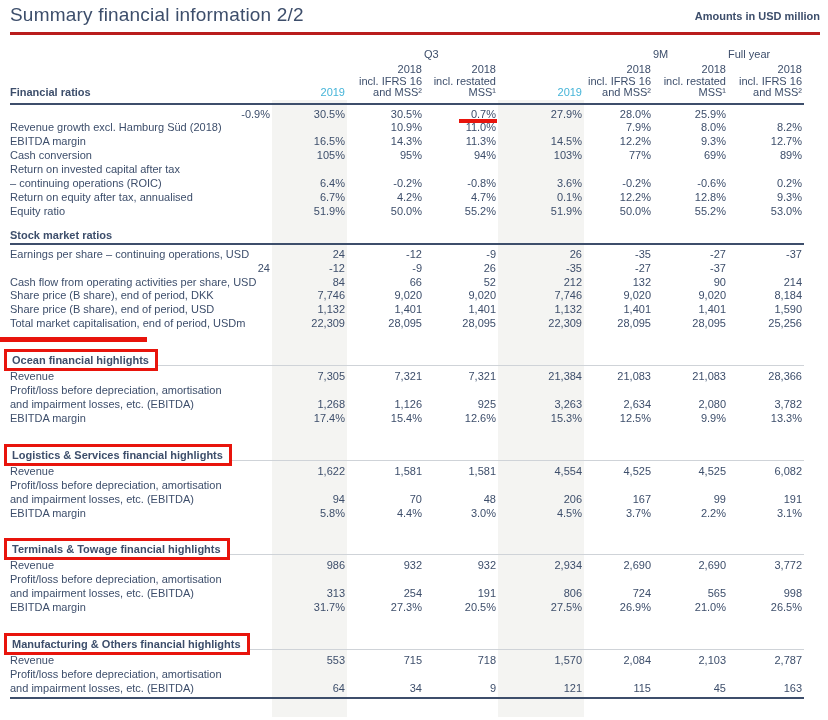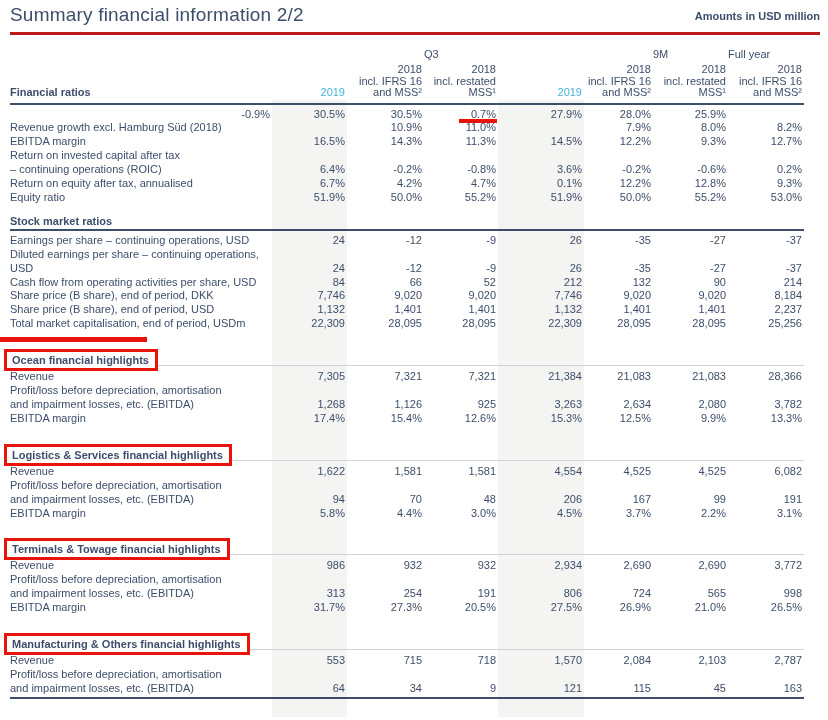--- a/index.html
+++ b/index.html
@@ -120,20 +120,30 @@
             <div class="cell label">EBITDA margin</div>
             <div class="cell num">16.5%</div>
             <div class="cell num">14.3%</div>
             <div class="cell num">11.3%</div>
             <div class="cell num">14.5%</div>
             <div class="cell num">12.2%</div>
             <div class="cell num">9.3%</div>
             <div class="cell num">12.7%</div>
           </div>
           <div class="row">
+            <div class="cell label">Cash conversion</div>
+            <div class="cell num">105%</div>
+            <div class="cell num">95%</div>
+            <div class="cell num">94%</div>
+            <div class="cell num">103%</div>
+            <div class="cell num">77%</div>
+            <div class="cell num">69%</div>
+            <div class="cell num">89%</div>
+          </div>
+          <div class="row">
             <div class="cell label">Return on invested capital after tax
 – continuing operations (ROIC)</div>
             <div class="cell num">6.4%</div>
             <div class="cell num">-0.2%</div>
             <div class="cell num">-0.8%</div>
             <div class="cell num">3.6%</div>
             <div class="cell num">-0.2%</div>
             <div class="cell num">-0.6%</div>
             <div class="cell num">0.2%</div>
           </div>
@@ -166,21 +176,20 @@
             <div class="cell label">Earnings per share – continuing operations, USD</div>
             <div class="cell num">24</div>
             <div class="cell num">-12</div>
             <div class="cell num">-9</div>
             <div class="cell num">26</div>
             <div class="cell num">-35</div>
             <div class="cell num">-27</div>
             <div class="cell num">-37</div>
           </div>
           <div class="row">
-            <div class="cell label">Diluted earnings per share – continuing operations, USD</div>
             <div class="cell num">24</div>
             <div class="cell num">-12</div>
             <div class="cell num">-9</div>
             <div class="cell num">26</div>
             <div class="cell num">-35</div>
             <div class="cell num">-27</div>
             <div class="cell num">-37</div>
           </div>
           <div class="row">
             <div class="cell label">Cash flow from operating activities per share, USD</div>
@@ -203,21 +212,21 @@
             <div class="cell num">8,184</div>
           </div>
           <div class="row">
             <div class="cell label">Share price (B share), end of period, USD</div>
             <div class="cell num">1,132</div>
             <div class="cell num">1,401</div>
             <div class="cell num">1,401</div>
             <div class="cell num">1,132</div>
             <div class="cell num">1,401</div>
             <div class="cell num">1,401</div>
-            <div class="cell num">2,237</div>
+            <div class="cell num">1,590</div>
           </div>
           <div class="row">
             <div class="cell label">Total market capitalisation, end of period, USDm</div>
             <div class="cell num">22,309</div>
             <div class="cell num">28,095</div>
             <div class="cell num">28,095</div>
             <div class="cell num">22,309</div>
             <div class="cell num">28,095</div>
             <div class="cell num">28,095</div>
             <div class="cell num">25,256</div>

